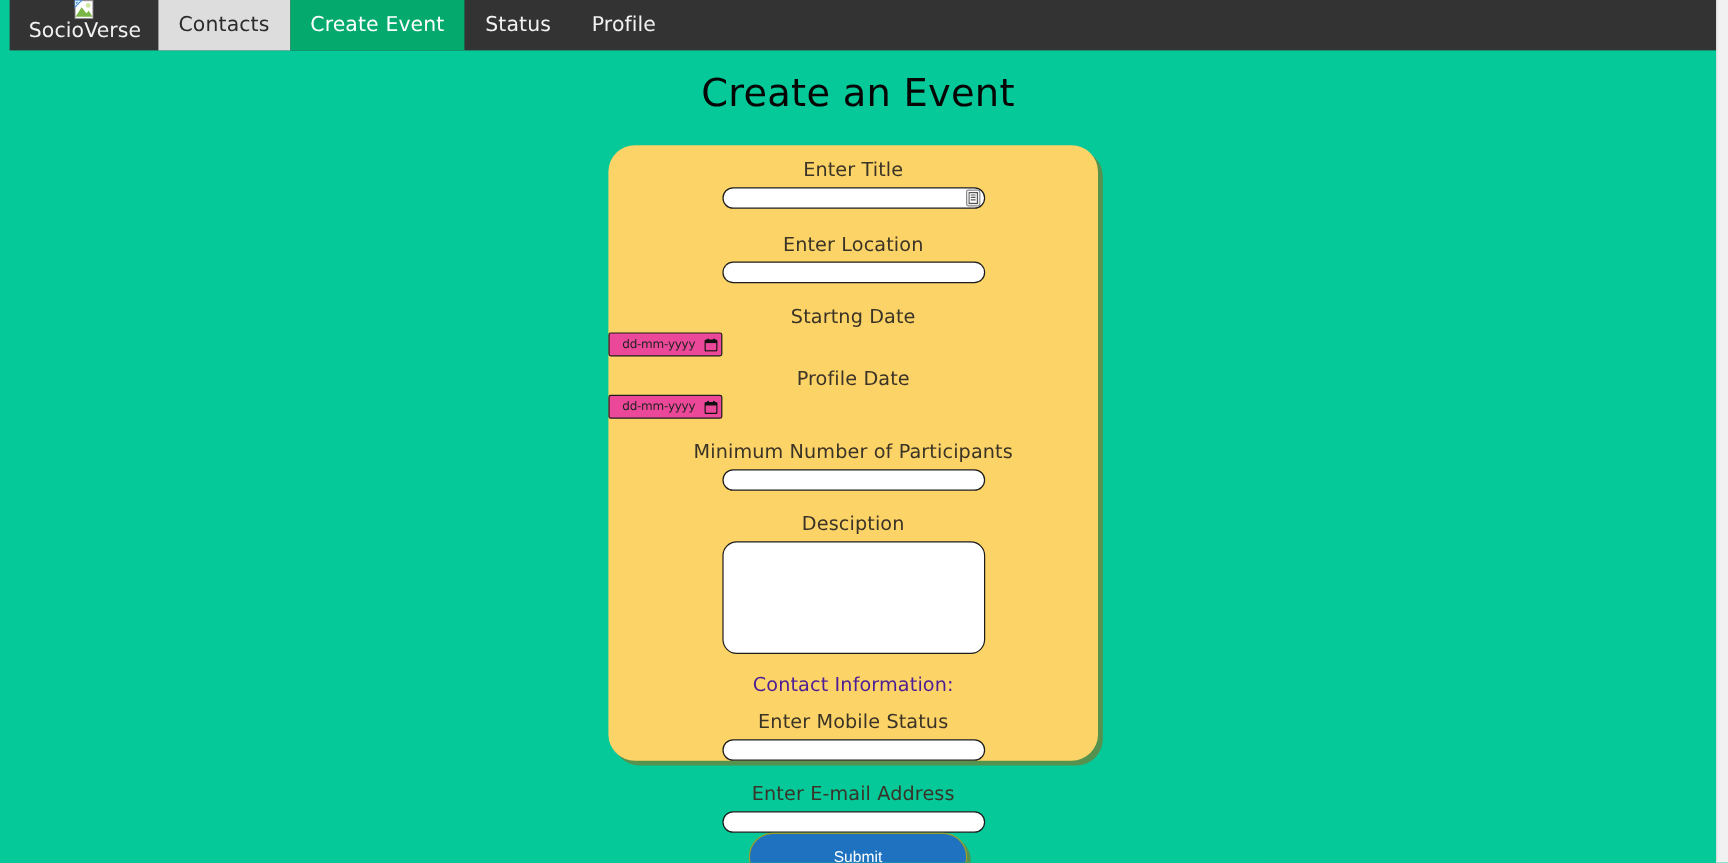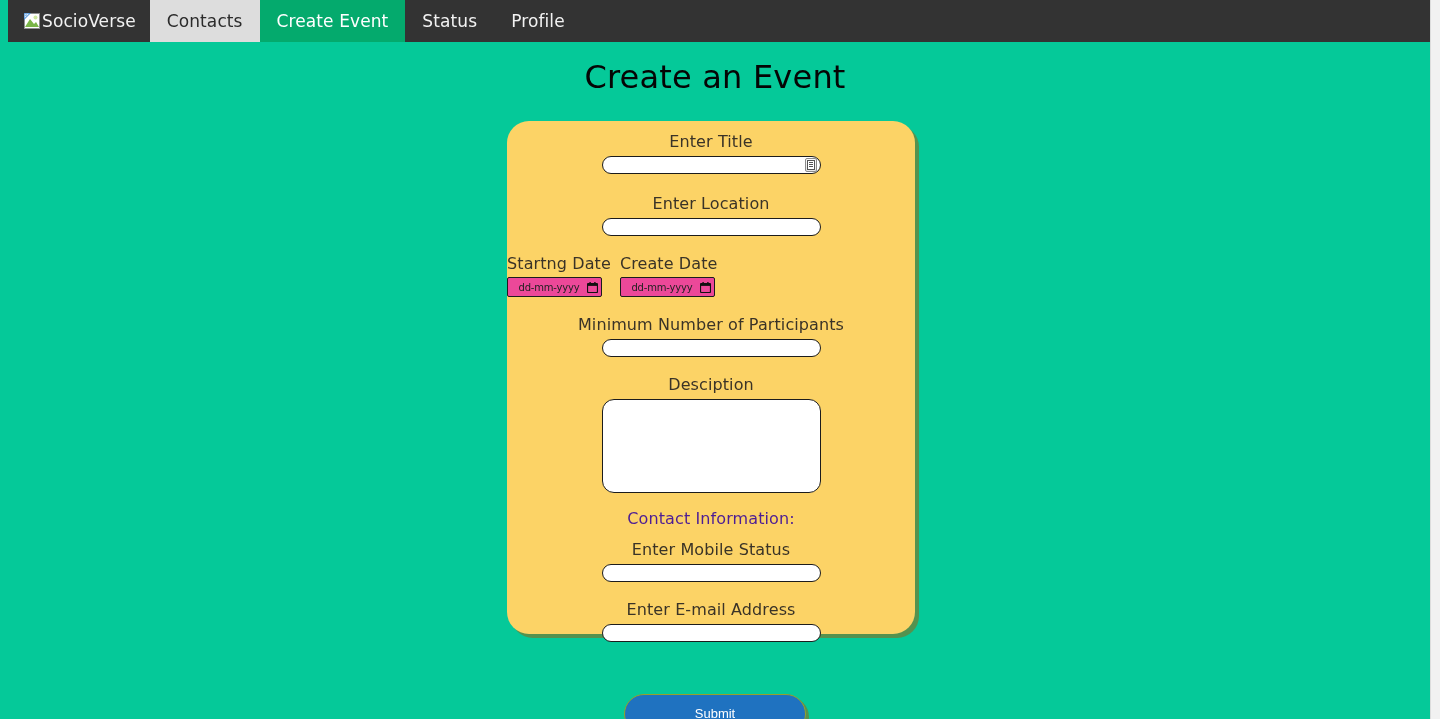--- a/index.html
+++ b/index.html
@@ -51,20 +51,21 @@
   }
   .nav-brand {
     display: flex;
     align-items: center;
     padding: 0 14px 0 16px;
     color: #f2f2f2;
     font-size: 17px;
     font-family: "DejaVu Sans", sans-serif;
     letter-spacing: .1px;
     white-space: nowrap;
+    flex-direction: column;
   }
   .broken-img {
     display: inline-block;
     width: 16px; height: 16px;
     margin-right: 2px;
     position: relative;
     vertical-align: -3px;
   }
   .nav-item {
     display: flex;
@@ -161,23 +162,24 @@
     display: flex;
     align-items: center;
     justify-content: center;
     cursor: pointer;
   }
   .input-glyph svg { display: block; }
 
   
   .date-row {
     display: flex;
-    justify-content: flex-start;
+    justify-content: space-between;
     gap: 9px;
     margin-top: 0;
+    flex-direction: column;
   }
   .date-col { text-align: center; }
   .date-col .field-label { margin-bottom: 3px; }
   .date-input {
     width: 95px;
     height: 20px;
     border: 1.5px solid #1c1c1c;
     border-radius: 2px;
     background: #ec4899;
     display: flex;
@@ -326,21 +328,21 @@
               <rect x="0.5" y="1.5" width="10" height="9" rx="1" fill="none" stroke="#111" stroke-width="1.2"></rect>
               <rect x="0.5" y="1.5" width="10" height="2.4" fill="#111"></rect>
               <rect x="2.4" y="0" width="1.4" height="2.6" fill="#111"></rect>
               <rect x="7.2" y="0" width="1.4" height="2.6" fill="#111"></rect>
             </svg>
           </span>
         </div>
       </div>
 
       <div class="date-col">
-        <label class="field-label">Create Date</label>
+        <label class="field-label">Profile Date</label>
         <div class="date-input">
           <span class="date-placeholder">dd-mm-yyyy</span>
           <span class="cal-icon">
             <svg width="11" height="11" viewBox="0 0 11 11">
               <rect x="0.5" y="1.5" width="10" height="9" rx="1" fill="none" stroke="#111" stroke-width="1.2"></rect>
               <rect x="0.5" y="1.5" width="10" height="2.4" fill="#111"></rect>
               <rect x="2.4" y="0" width="1.4" height="2.6" fill="#111"></rect>
               <rect x="7.2" y="0" width="1.4" height="2.6" fill="#111"></rect>
             </svg>
           </span>

